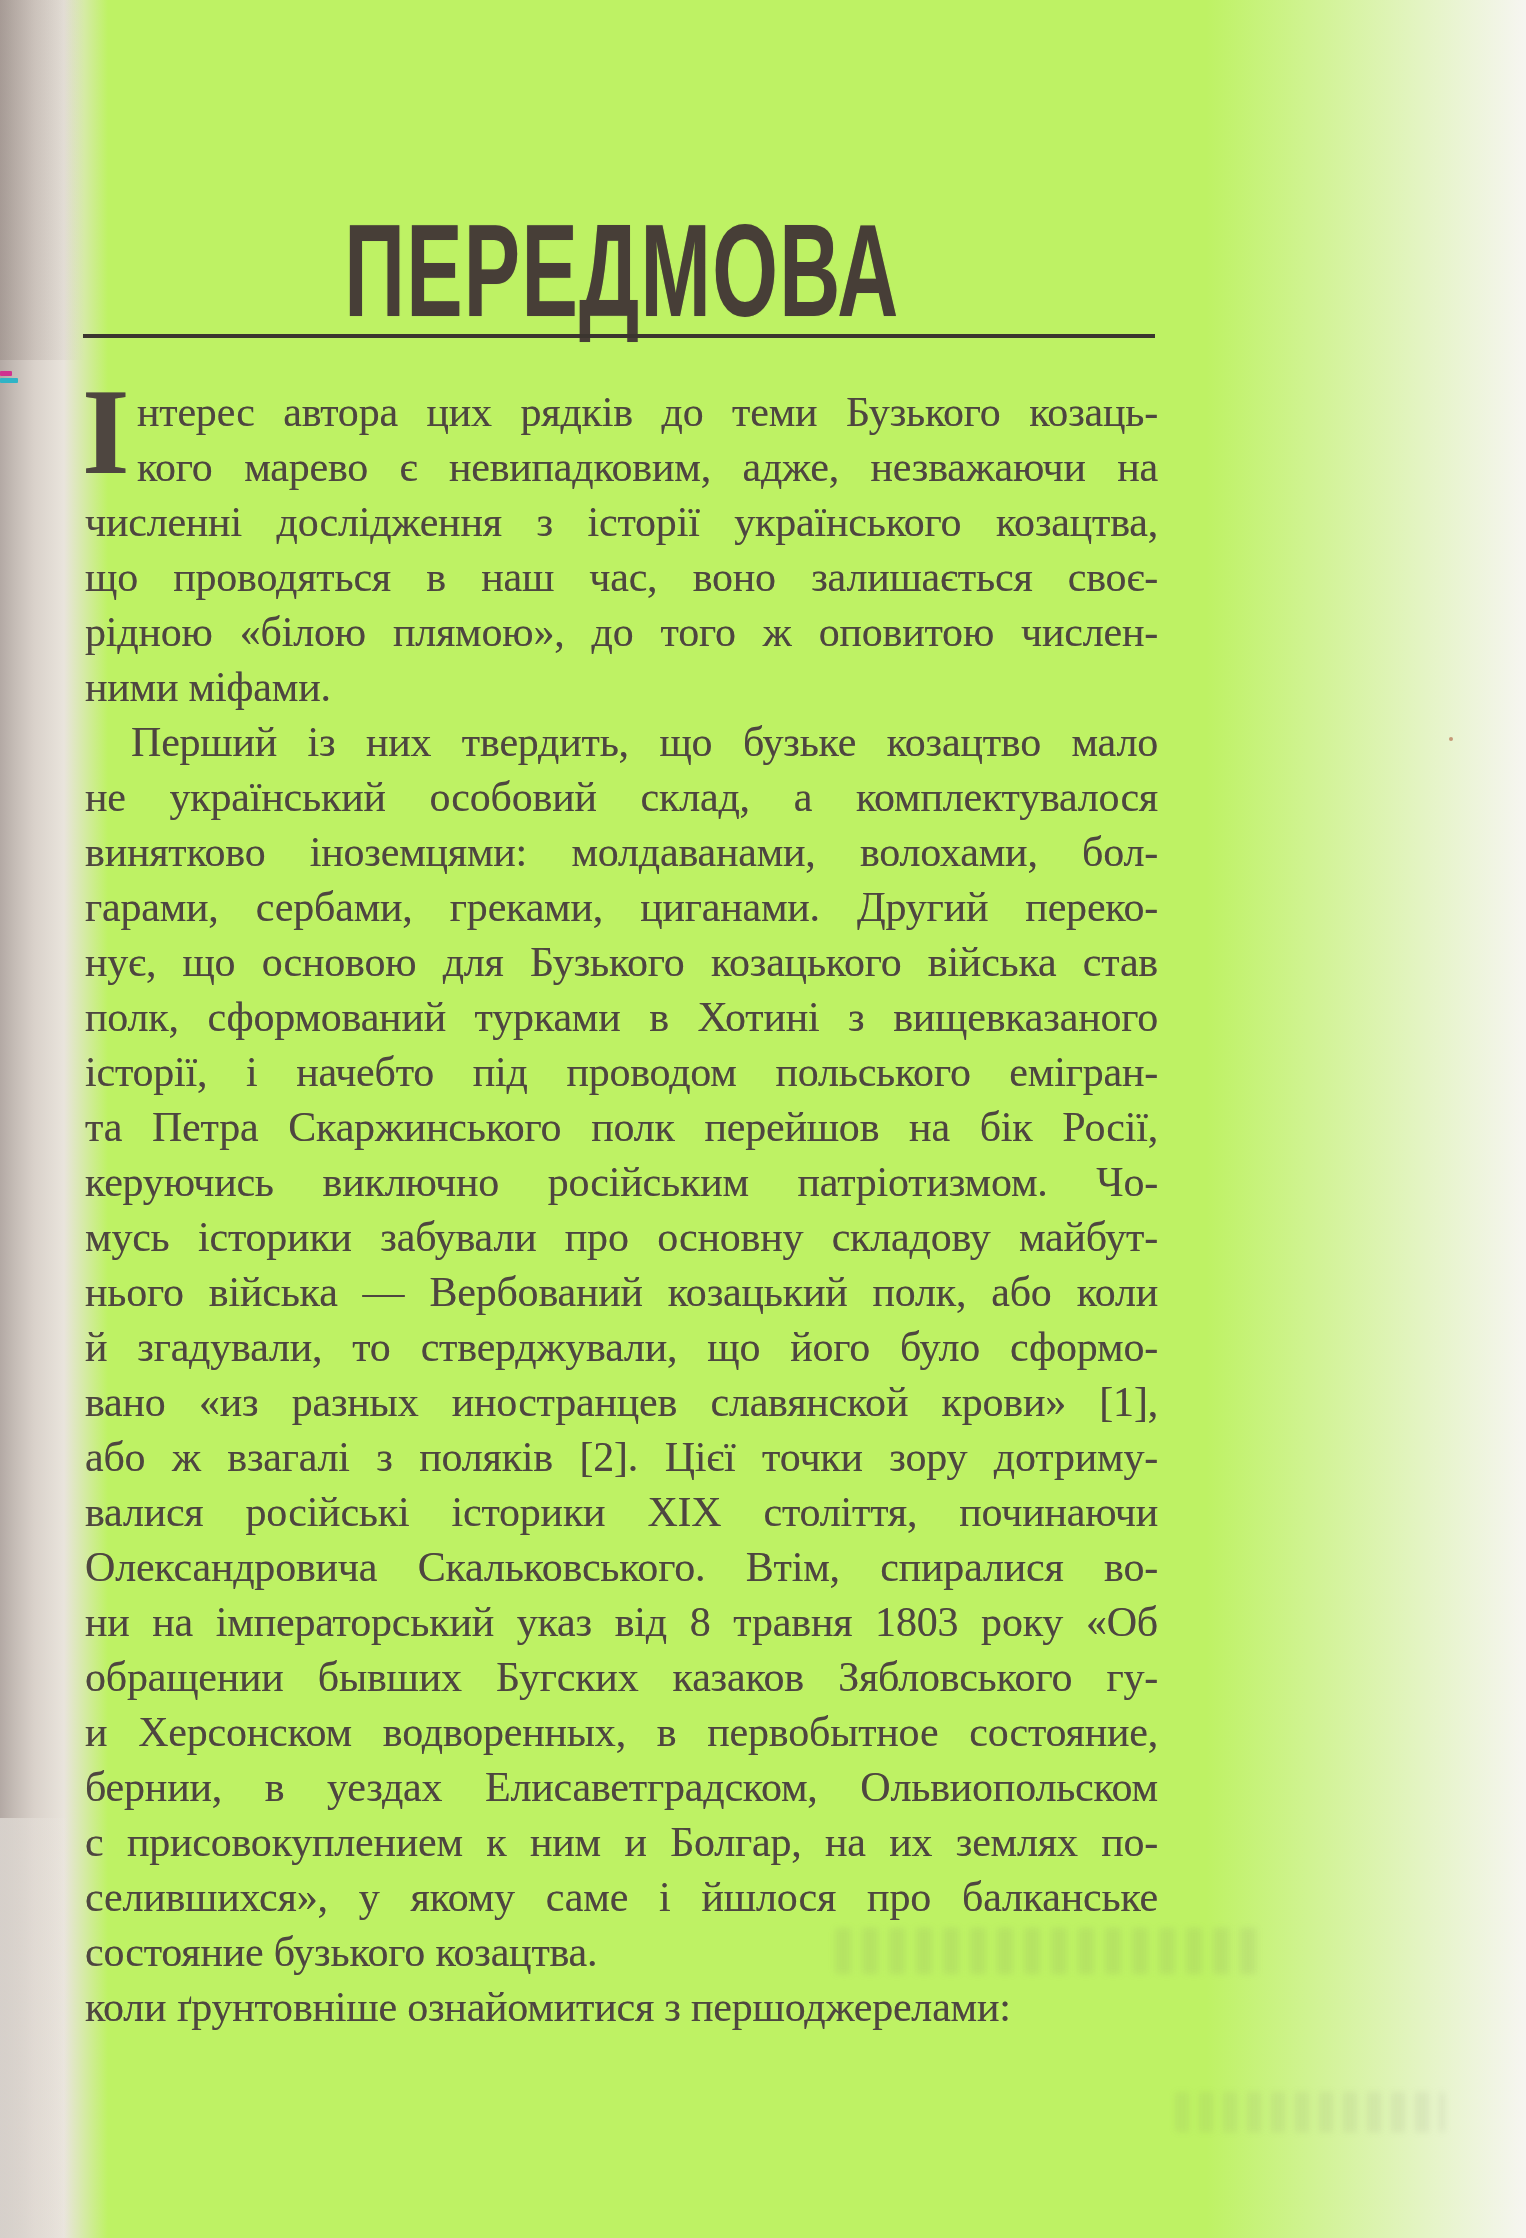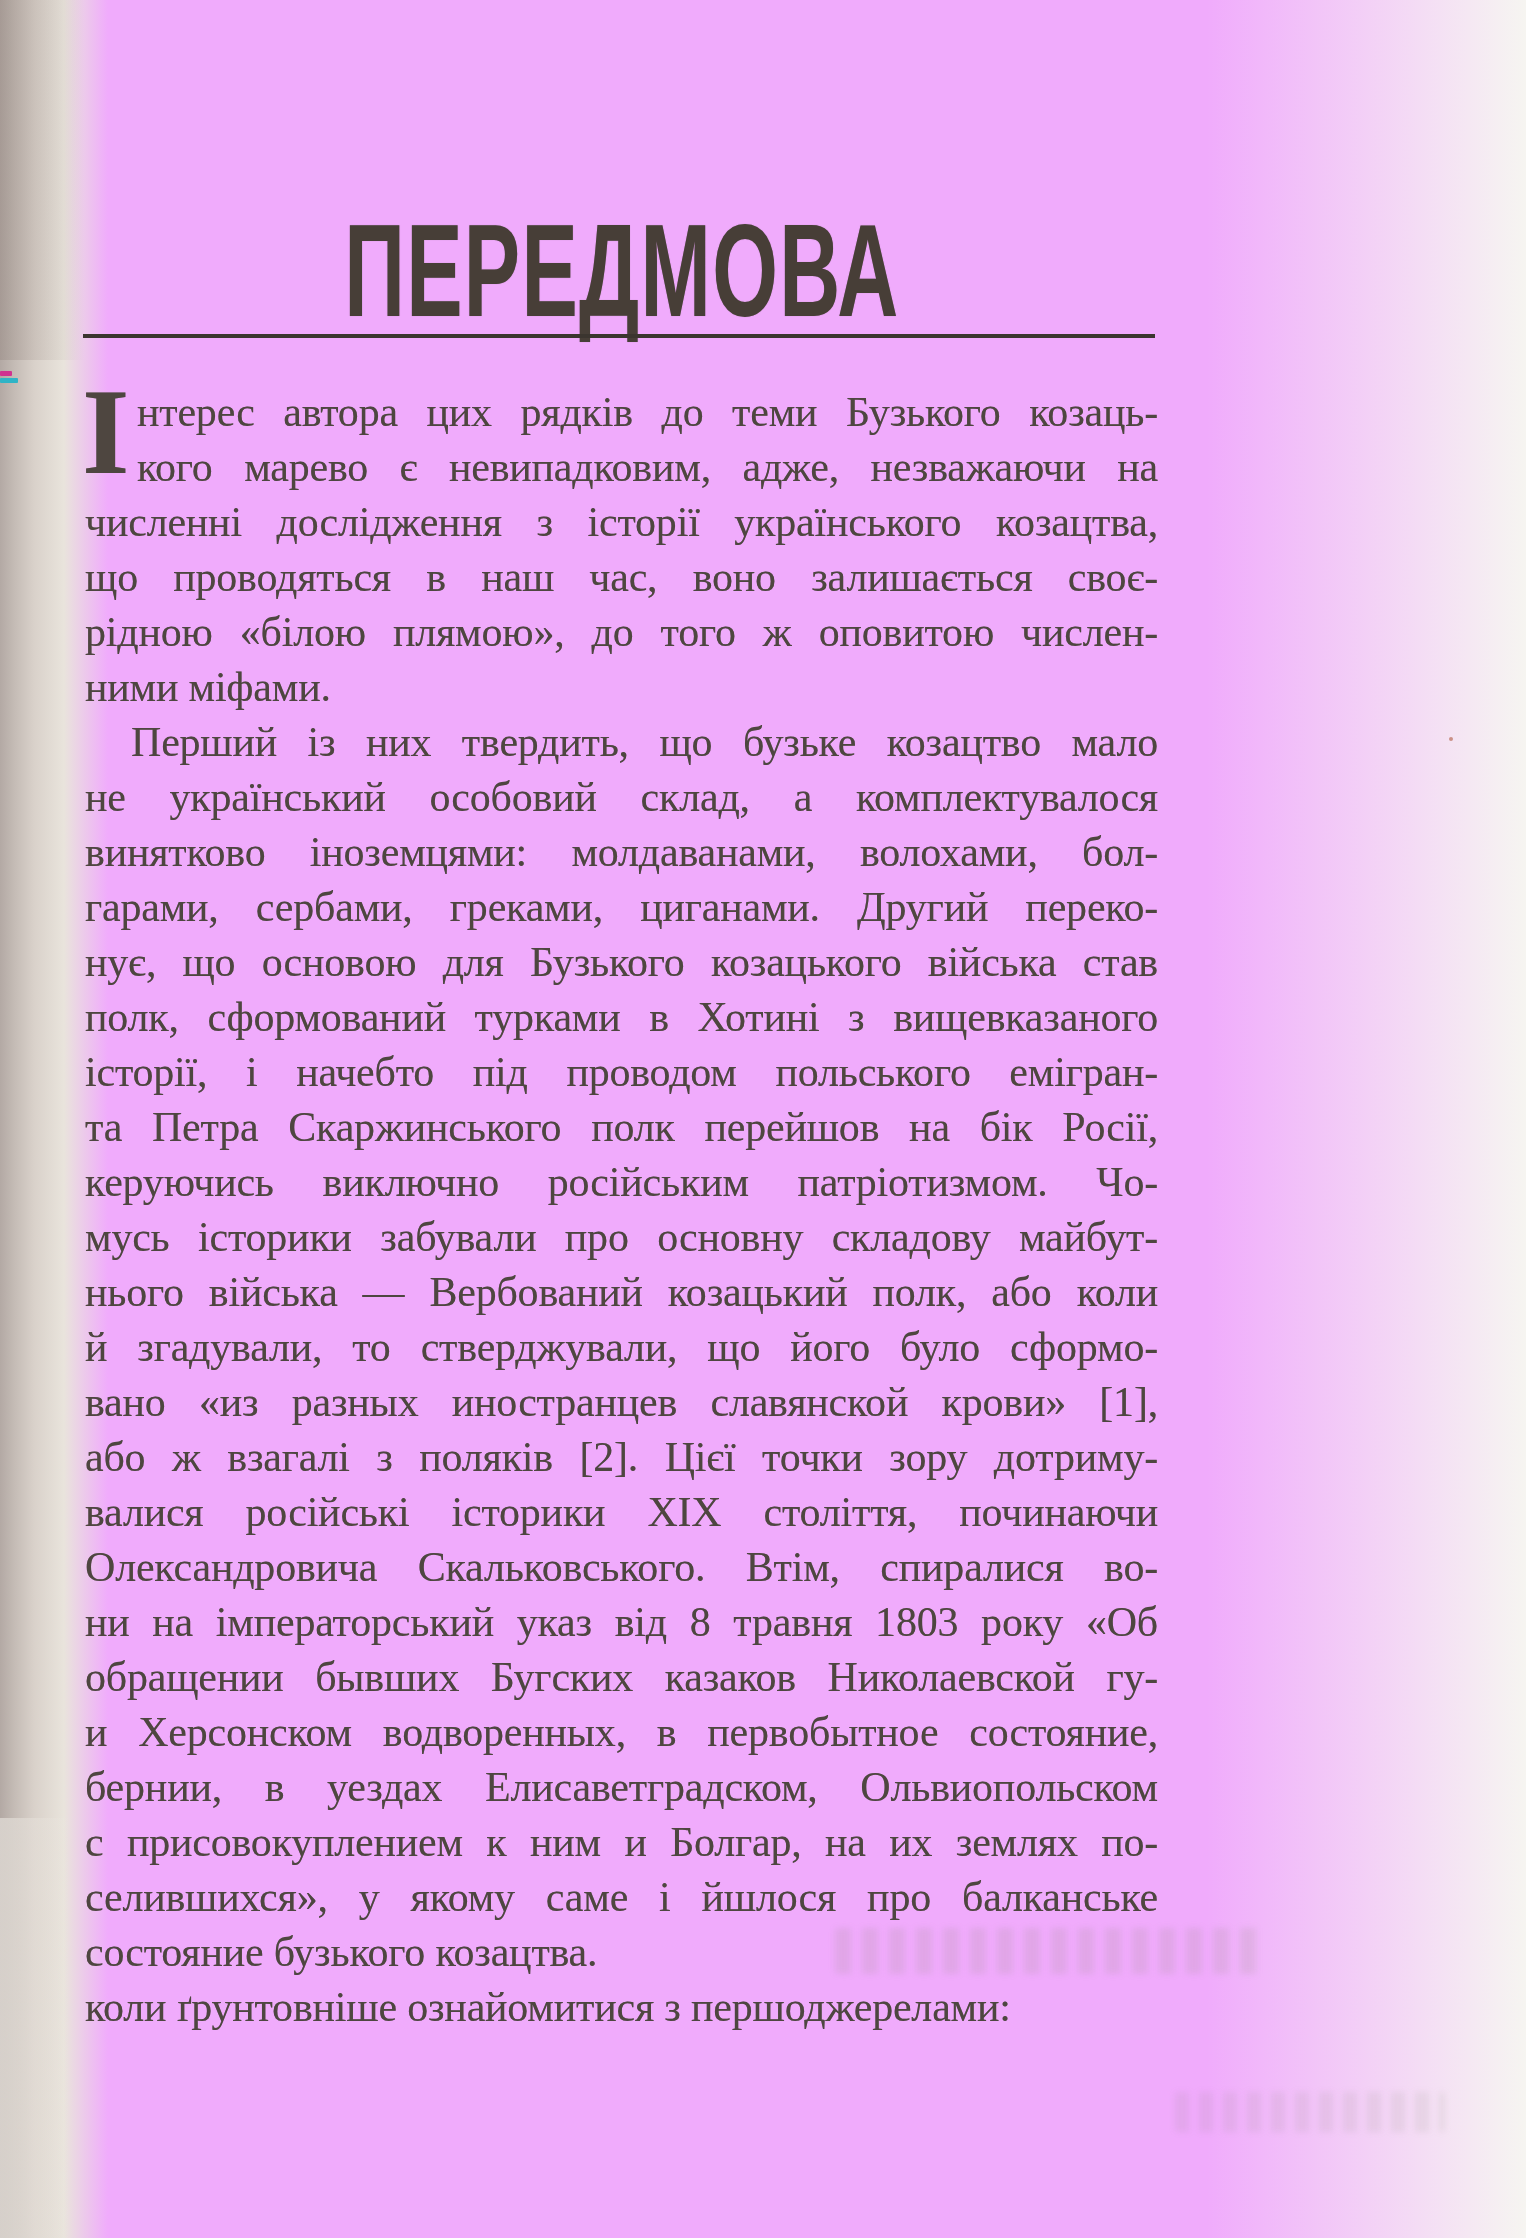--- a/index.html
+++ b/index.html
@@ -1,20 +1,20 @@
 <!DOCTYPE html>
 <html lang="uk"><head>
 <meta charset="utf-8">
 <title>Document</title>
 <style>
   html,body{margin:0;padding:0;background:#d8d4cd;}
   .page{
     position:relative;
     width:1526px;height:2238px;
-    background:#f0abfc;
+    background:#bef264;
     overflow:hidden;
     font-family:"Liberation Serif","DejaVu Serif",serif;
   }
   
   .gutter{
     position:absolute;left:0;top:0;width:115px;height:100%;
     background:linear-gradient(90deg,#b3a9a4 0,#c4bbb5 14px,#d9d1ca 34px,#e9e4dc 64px,rgba(243,240,234,0) 108px);
   }
   .gutter::before{
     content:"";position:absolute;left:0;top:0;width:100%;height:360px;
@@ -102,21 +102,21 @@
       <div class="line"><span>та Петра Скаржинського полк перейшов на бік Росії,</span></div>
       <div class="line"><span>керуючись виключно російським патріотизмом. Чо-</span></div>
       <div class="line"><span>мусь історики забували про основну складову майбут-</span></div>
       <div class="line"><span>нього війська — Вербований козацький полк, або коли</span></div>
       <div class="line"><span>й згадували, то стверджували, що його було сформо-</span></div>
       <div class="line"><span>вано </span><span class="it">«из разных иностранцев славянской крови»</span><span> [1],</span></div>
       <div class="line"><span>або ж взагалі з поляків [2]. Цієї точки зору дотриму-</span></div>
       <div class="line"><span>валися російські історики XIX століття, починаючи</span></div>
       <div class="line"><span>Олександровича Скальковського. Втім, спиралися во-</span></div>
       <div class="line"><span>ни на імператорський указ від 8 травня 1803 року </span><span class="it">«Об</span></div>
-      <div class="line"><span class="it">обращении бывших Бугских казаков Николаевской гу-</span></div>
+      <div class="line"><span class="it">обращении бывших Бугских казаков Зябловського гу-</span></div>
       <div class="line"><span class="it">и Херсонском водворенных, в первобытное состояние,</span></div>
       <div class="line"><span class="it">бернии, в уездах Елисаветградском, Ольвиопольском</span></div>
       <div class="line"><span class="it">с присовокуплением к ним и Болгар, на их землях по-</span></div>
       <div class="line"><span class="it">селившихся»,</span><span> у якому саме і йшлося про балканське</span></div>
       <div class="line last"><span>состояние бузького козацтва.</span></div>
       <div class="line last"><span>коли ґрунтовніше ознайомитися з першоджерелами:</span></div>
     </div>
 
   <div class="ghost g1"></div>
   <div class="ghost g2"></div>

